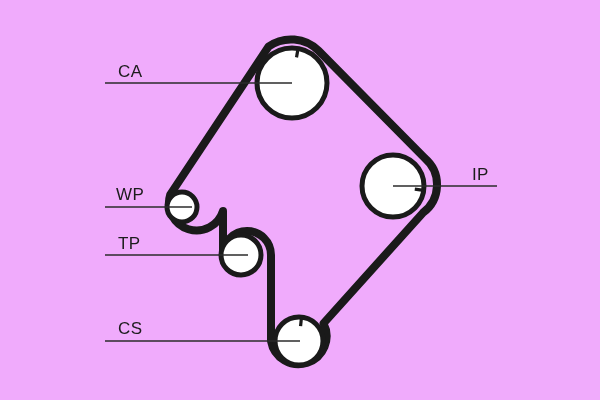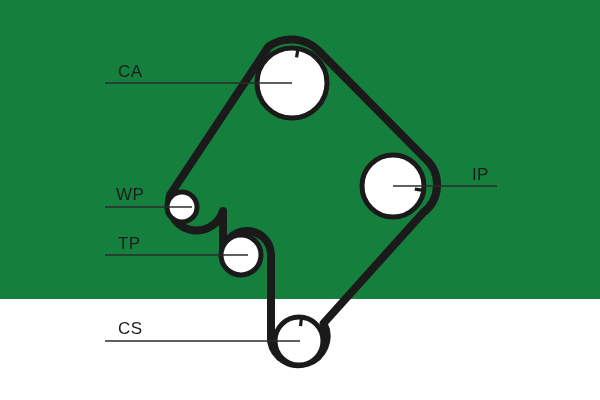--- a/index.html
+++ b/index.html
@@ -9,22 +9,22 @@
   }
   body {
     width: 600px;
     height: 400px;
     font-family: "Liberation Sans", sans-serif;
     overflow: hidden;
   }
   #diagram-root {
     position: relative;
     width: 600px;
-    height: 299px;
-    background: #15803d;
+    height: 400px;
+    background: #f0abfc;
   }
   svg.diagram {
     display: block;
     width: 600px;
     height: 400px;
   }
   .belt-path {
     fill: none;
     stroke: #1a1a1a;
     stroke-width: 8;

